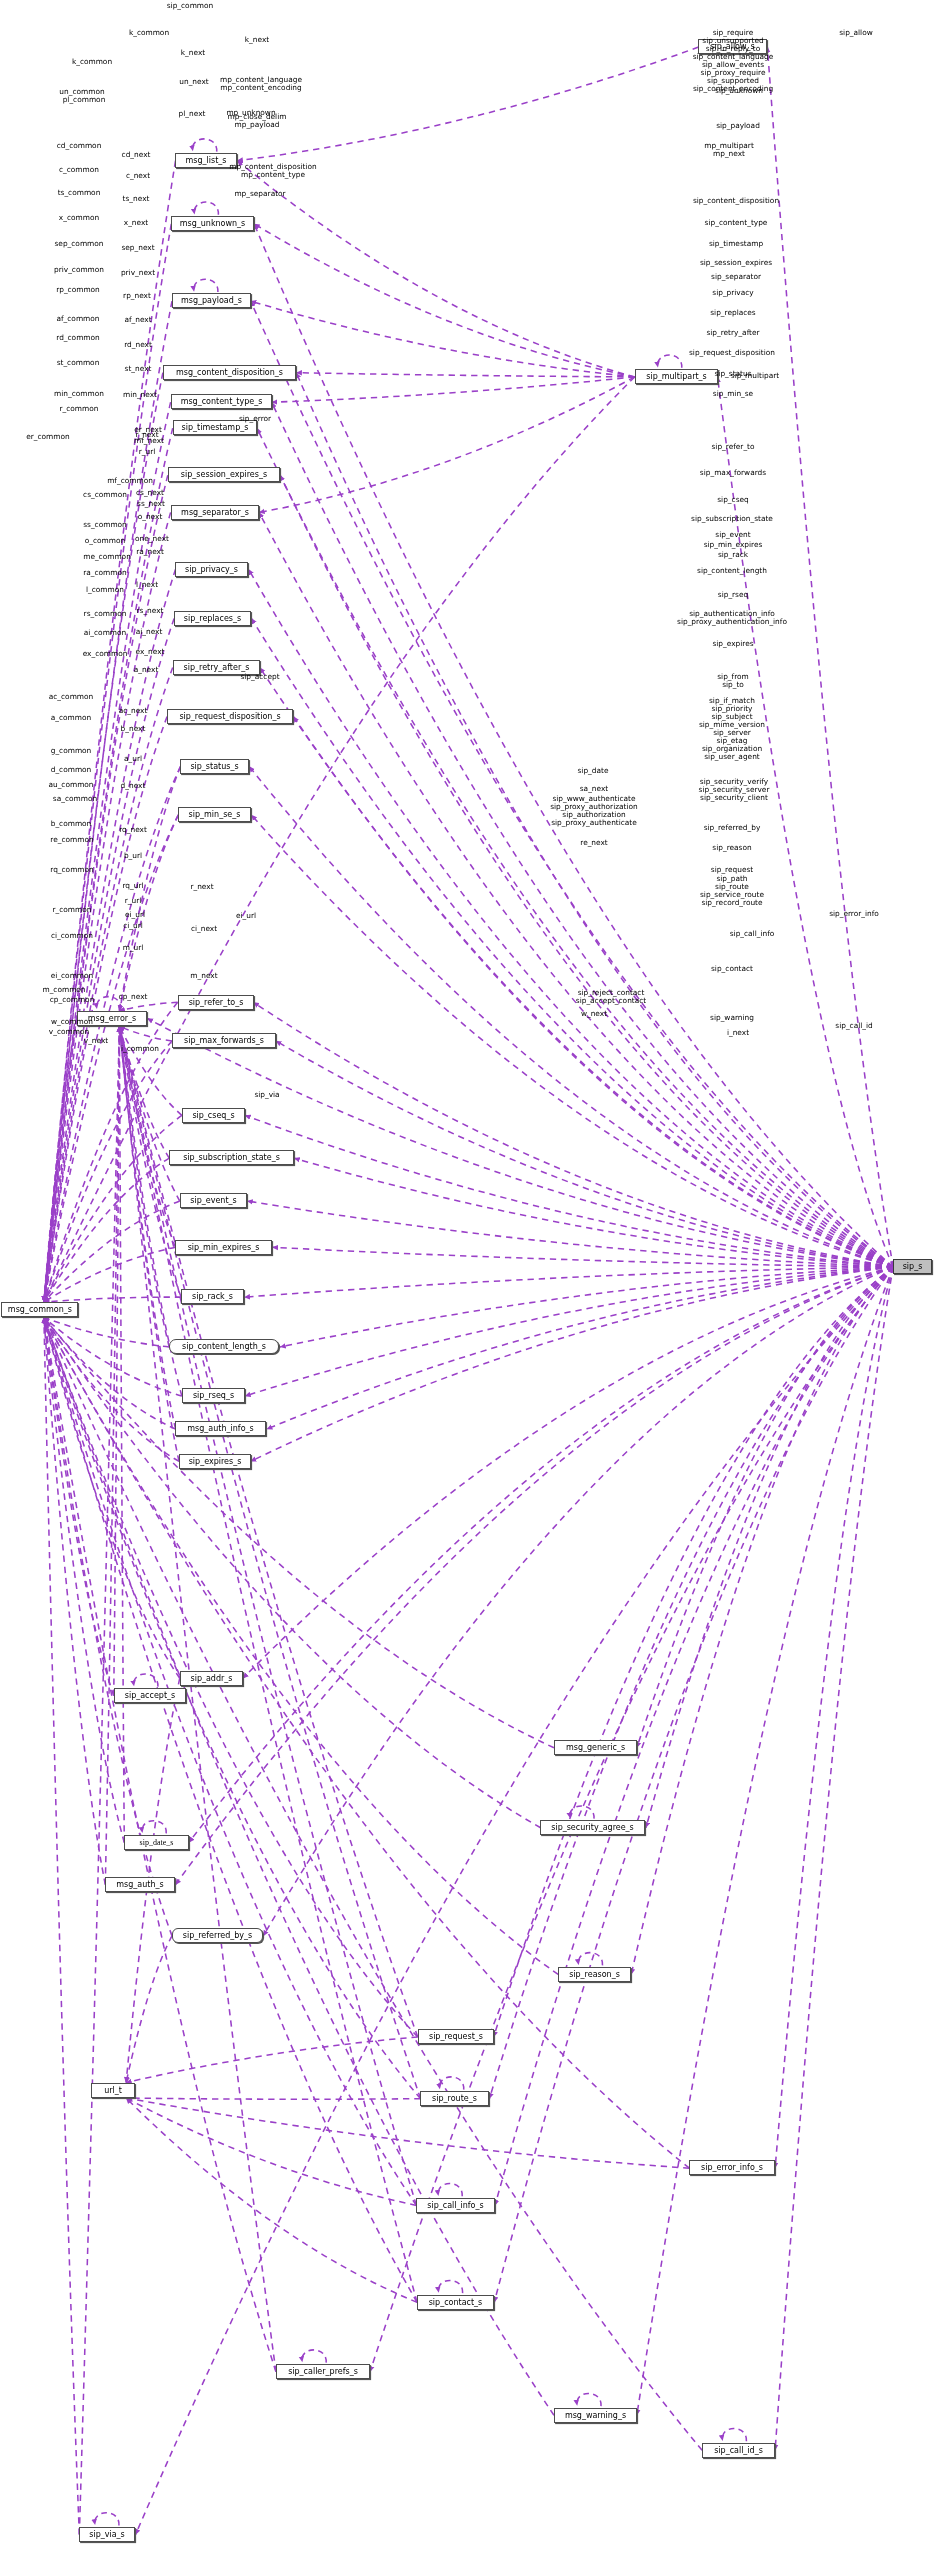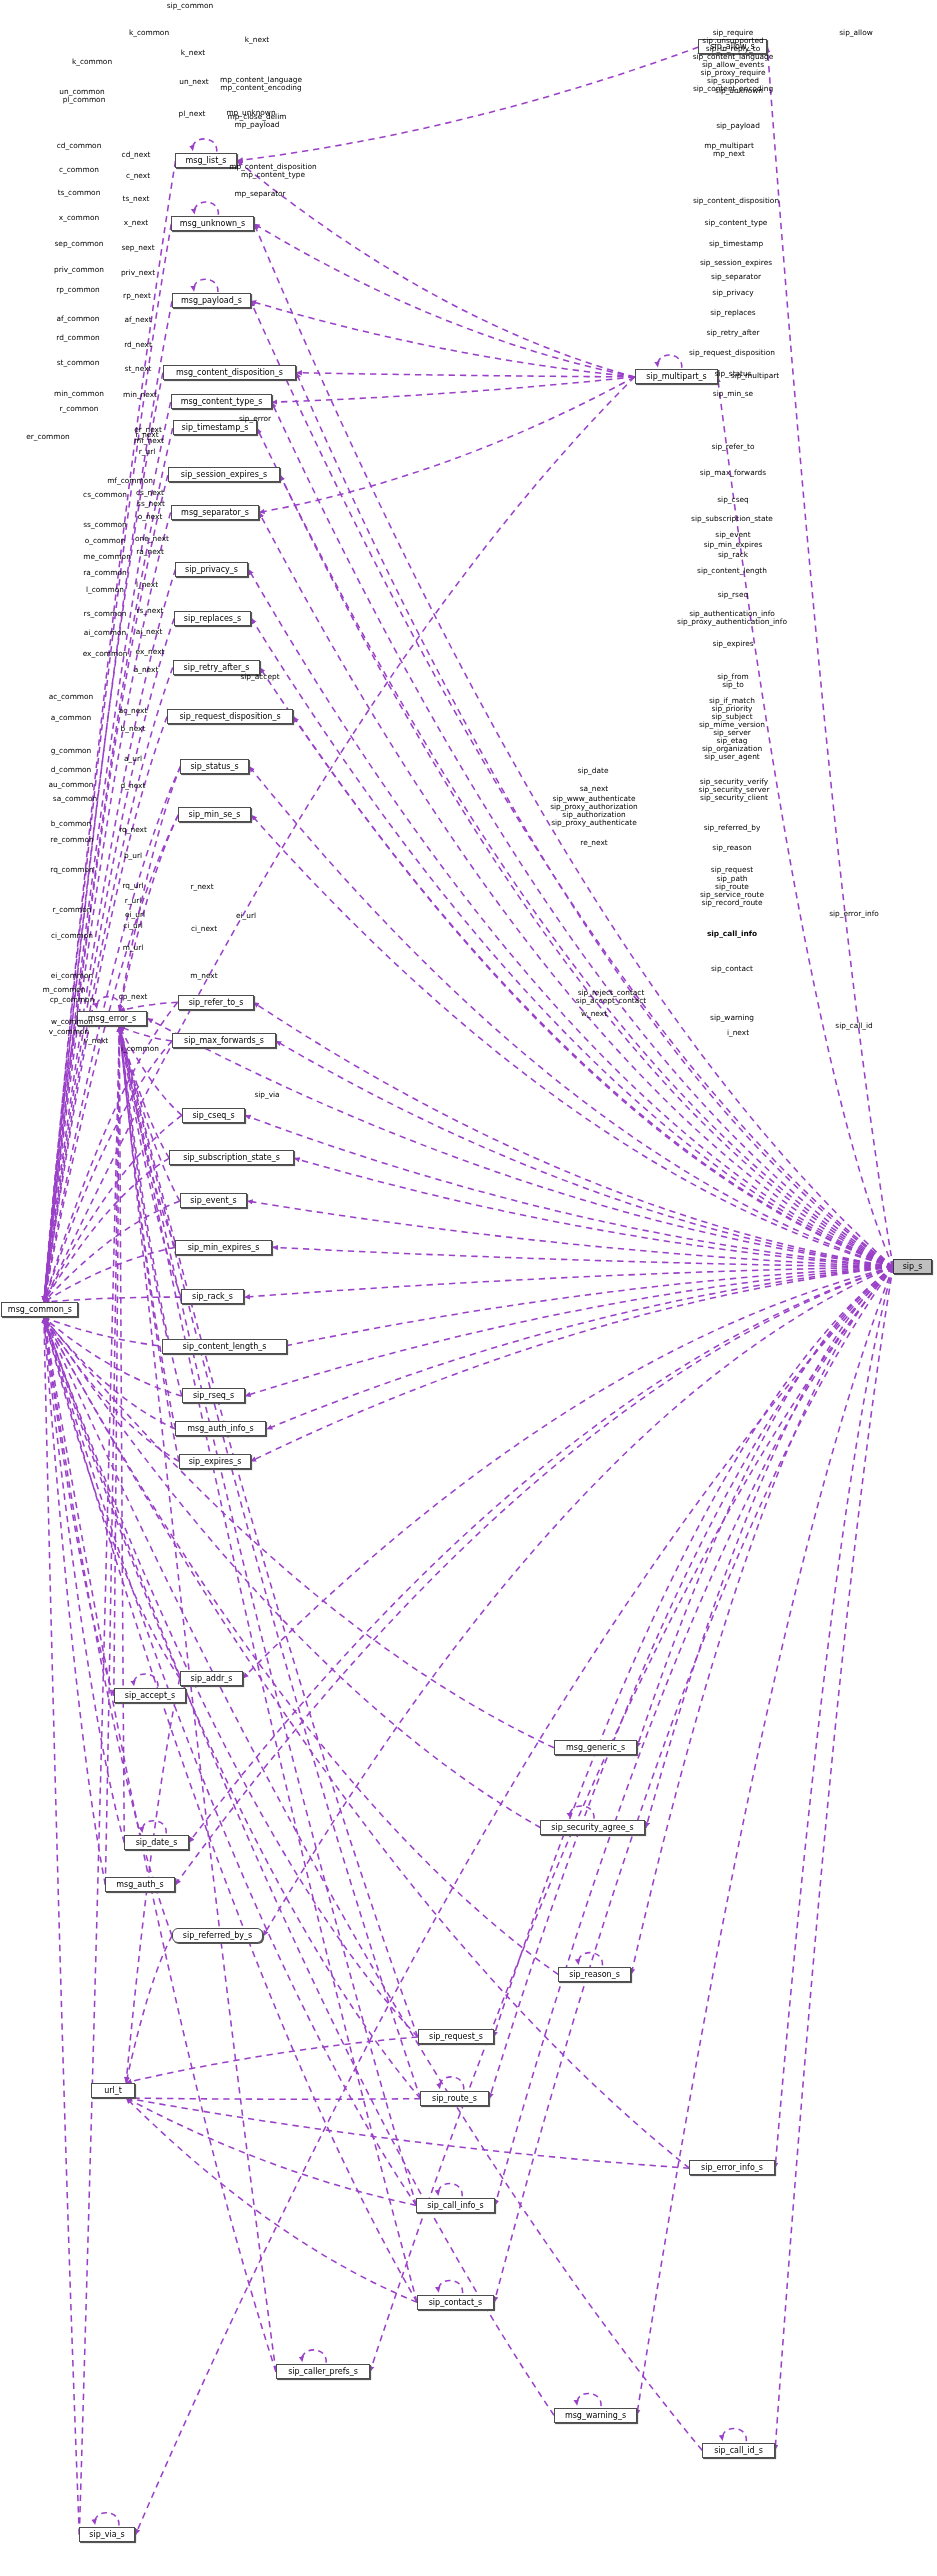--- a/index.html
+++ b/index.html
@@ -267,42 +267,42 @@
       </div>
       <div class="node" style="left: 180px; top: 1193px; width: 67px; height: 15.4px;">
         <span>sip_event_s</span>
       </div>
       <div class="node" style="left: 175px; top: 1240px; width: 97px; height: 15.4px;">
         <span>sip_min_expires_s</span>
       </div>
       <div class="node" style="left: 181px; top: 1289px; width: 63px; height: 15.4px;">
         <span>sip_rack_s</span>
       </div>
-      <div class="node" style="left: 162px; top: 1339px; width: 125px; height: 15.4px;">
+      <div class="node" style="left: 169px; top: 1339px; width: 110px; height: 15.4px; border-radius: 7px;">
         <span>sip_content_length_s</span>
       </div>
       <div class="node" style="left: 182px; top: 1388px; width: 63px; height: 15.4px;">
         <span>sip_rseq_s</span>
       </div>
       <div class="node" style="left: 175px; top: 1421px; width: 91px; height: 15.4px;">
         <span>msg_auth_info_s</span>
       </div>
       <div class="node" style="left: 179px; top: 1454px; width: 72px; height: 15.4px;">
         <span>sip_expires_s</span>
       </div>
       <div class="node" style="left: 114px; top: 1688px; width: 72px; height: 15.4px;">
         <span>sip_accept_s</span>
       </div>
       <div class="node" style="left: 180px; top: 1671px; width: 63px; height: 15.4px;">
         <span>sip_addr_s</span>
       </div>
       <div class="node" style="left: 554px; top: 1740px; width: 83px; height: 15.4px;">
         <span>msg_generic_s</span>
       </div>
-      <div class="node" style="left: 124px; top: 1835px; width: 65px; height: 15.4px;">
+      <div class="node" style="left: 124px; top: 1835px; width: 65px; height: 15.4px; font-family: Liberation Serif, serif;">
         <span>sip_date_s</span>
       </div>
       <div class="node" style="left: 540px; top: 1820px; width: 105px; height: 15.4px;">
         <span>sip_security_agree_s</span>
       </div>
       <div class="node" style="left: 105px; top: 1877px; width: 70px; height: 15.4px;">
         <span>msg_auth_s</span>
       </div>
       <div class="node" style="left: 172px; top: 1928px; width: 91px; height: 15.4px; border-radius: 6px;">
         <span>sip_referred_by_s</span>
@@ -495,21 +495,21 @@
 sip_record_route</div>
       <div class="edge-label" style="left: 133px; top: 901px;">r_url</div>
       <div class="edge-label" style="left: 72px; top: 910px;">r_common</div>
       <div class="edge-label" style="left: 135px; top: 915px;">ei_url</div>
       <div class="edge-label" style="left: 246px; top: 916px;">ei_url</div>
       <div class="edge-label" style="left: 854px; top: 914px;">sip_error_info</div>
       <div class="edge-label" style="left: 133px; top: 926px;">ci_url</div>
       <div class="edge-label" style="left: 204px; top: 929px;">ci_next</div>
       <div class="edge-label" style="left: 72px; top: 936px;">ci_common</div>
       <div class="edge-label" style="left: 133px; top: 948px;">m_url</div>
-      <div class="edge-label" style="left: 732px; top: 934px; font-weight: bold;">sip_call_info</div>
+      <div class="edge-label" style="left: 752px; top: 934px;">sip_call_info</div>
       <div class="edge-label" style="left: 732px; top: 969px;">sip_contact</div>
       <div class="edge-label" style="left: 72px; top: 976px;">ei_common</div>
       <div class="edge-label" style="left: 204px; top: 976px;">m_next</div>
       <div class="edge-label" style="left: 64px; top: 990px;">m_common</div>
       <div class="edge-label" style="left: 133px; top: 997px;">cp_next</div>
       <div class="edge-label" style="left: 611px; top: 997px;">sip_reject_contact
 sip_accept_contact</div>
       <div class="edge-label" style="left: 72px; top: 1000px;">cp_common</div>
       <div class="edge-label" style="left: 594px; top: 1014px;">w_next</div>
       <div class="edge-label" style="left: 72px; top: 1022px;">w_common</div>

